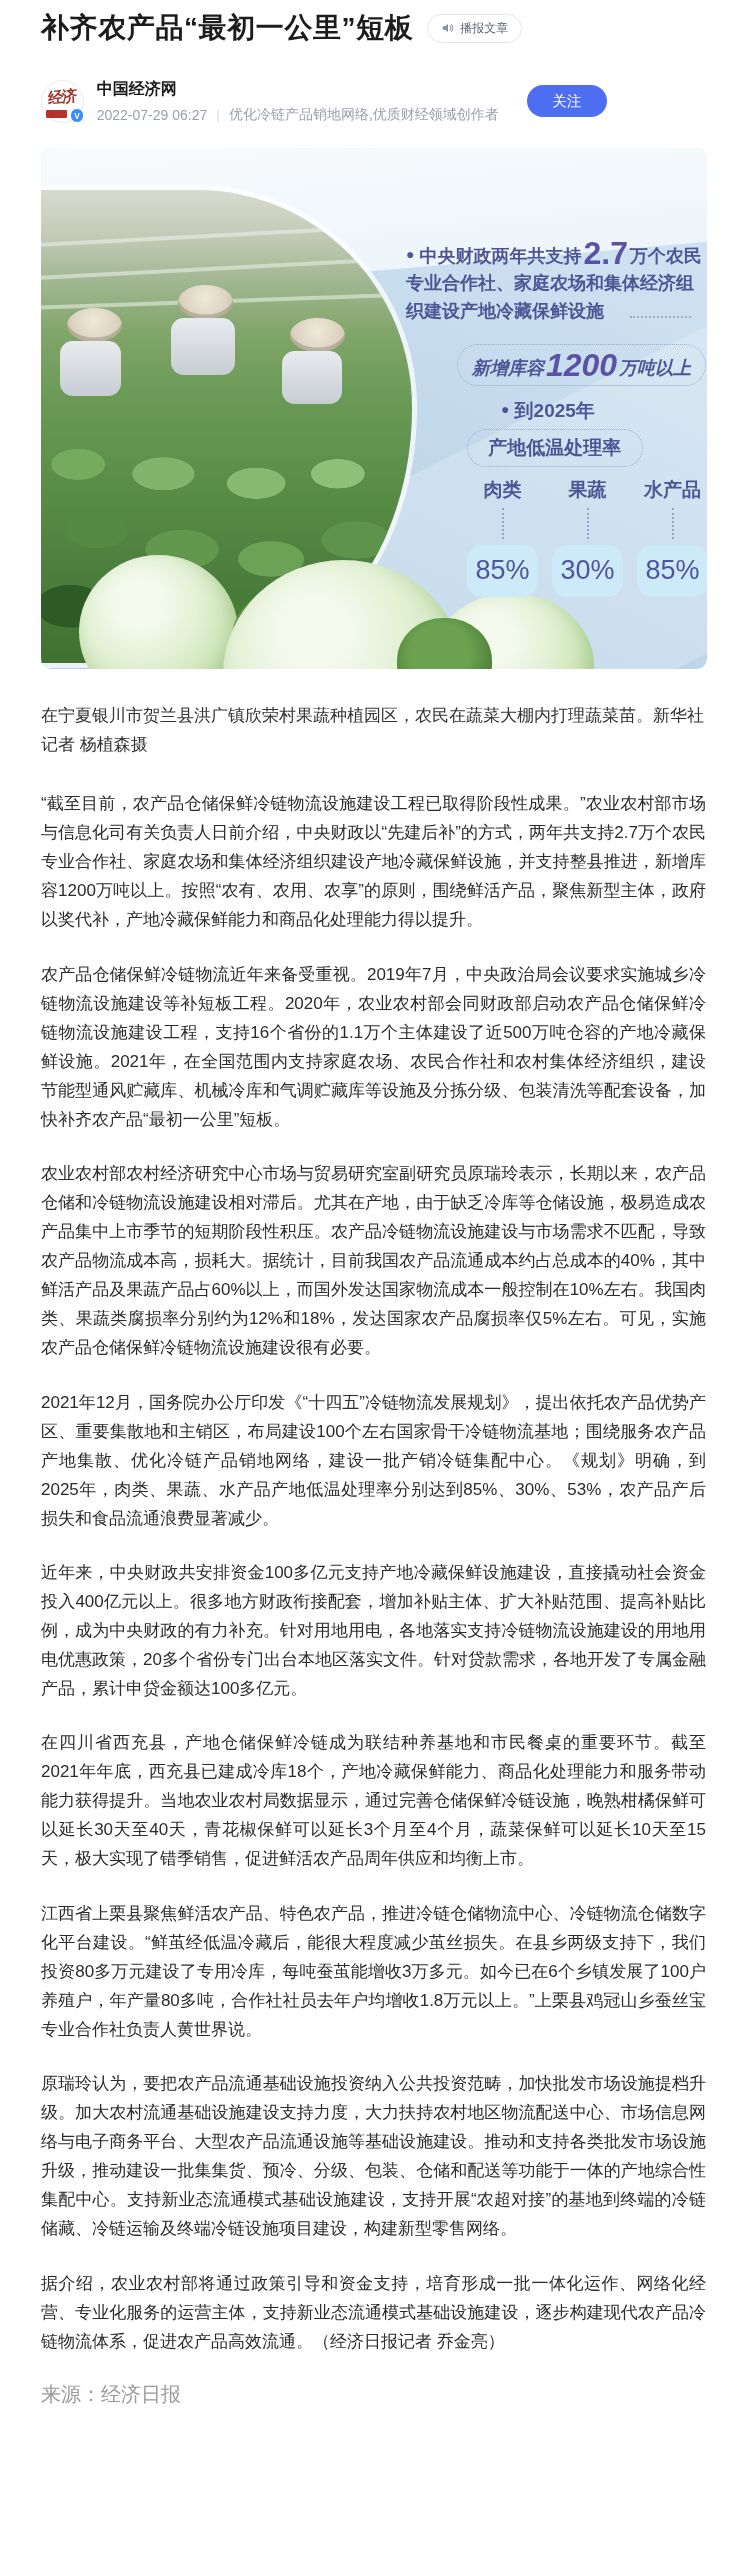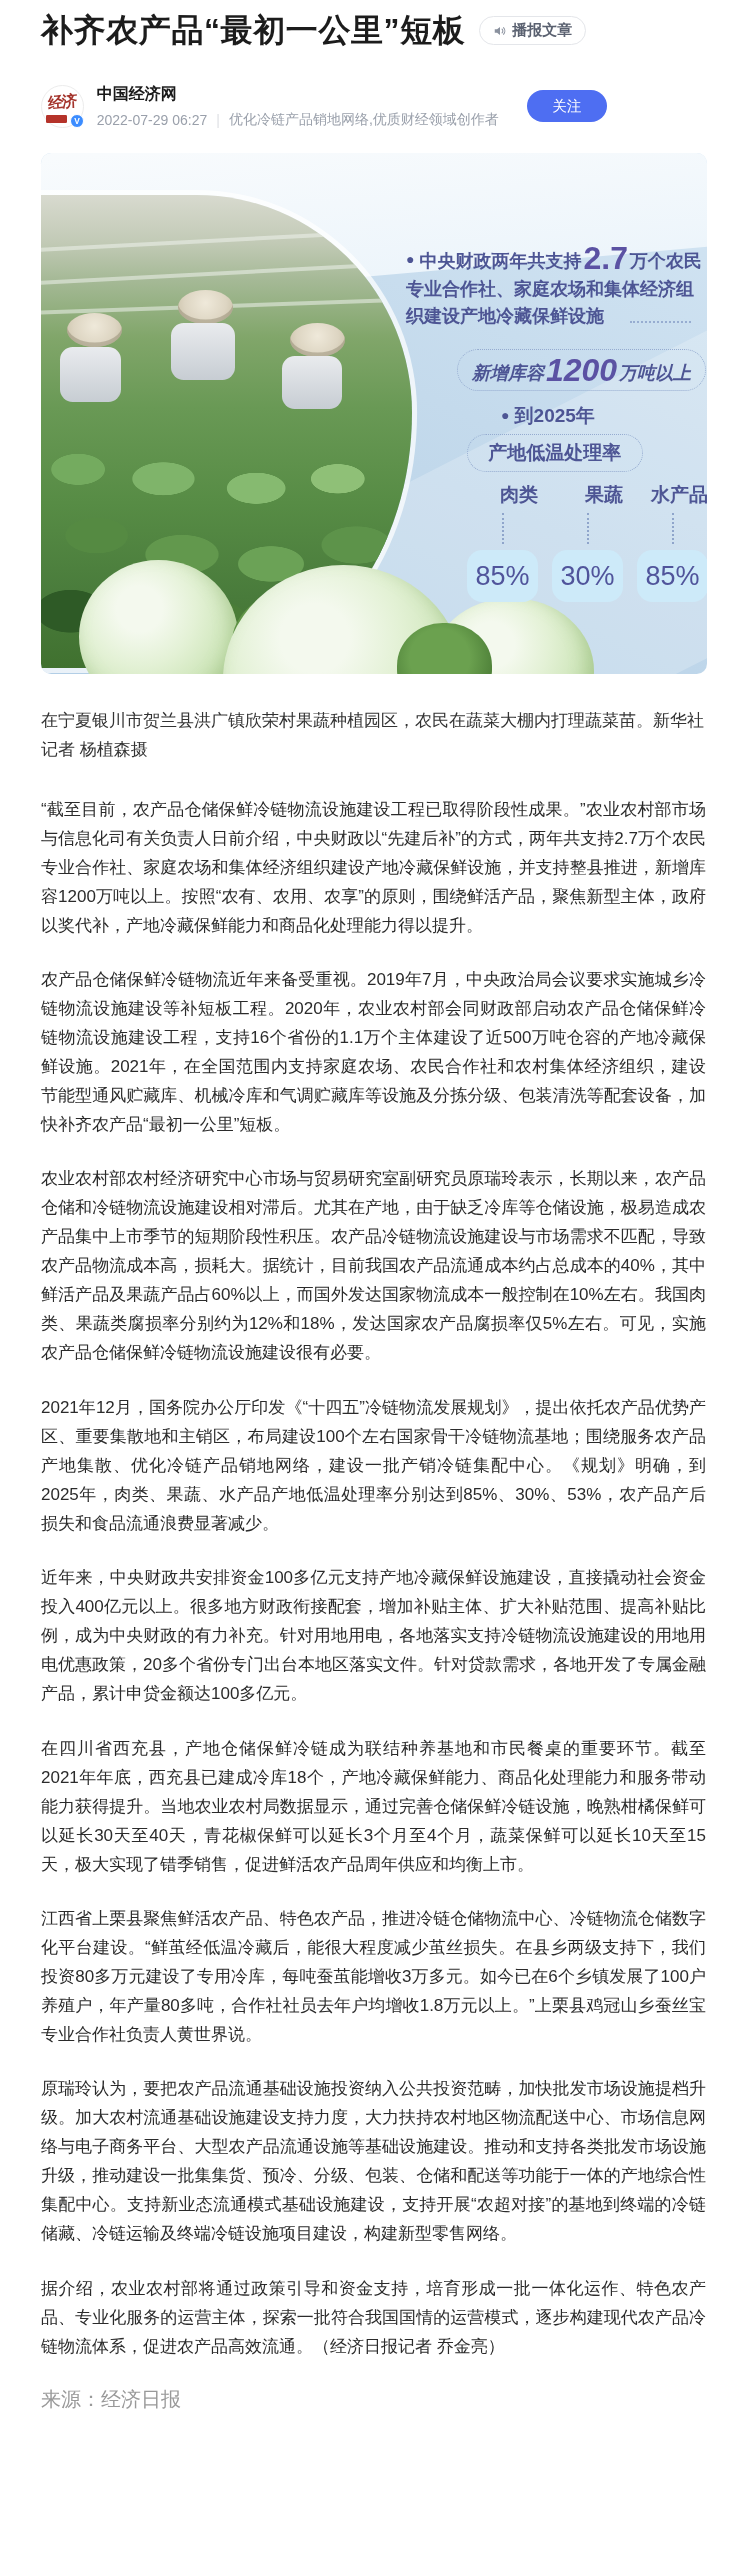--- a/index.html
+++ b/index.html
@@ -1,23 +1,23 @@
 <!DOCTYPE html>
 <html style="font-size:10.2px"><head>
 <meta charset="utf-8">
 <style>
   html,body{margin:0;padding:0;background:#fff;}
   body{width:747px;font-family:"Liberation Sans","DejaVu Sans",sans-serif;color:#222;}
   .container{padding:10.2px 41px 15.3px;}
 
   
   .title-row{display:flex;align-items:center;gap:14px;}
-  h1.title{margin:0;font-size:32px;line-height:1.3;font-weight:700;color:#1c1c1c;letter-spacing:0.6px;}
+  h1.title{margin:0;font-size:28px;line-height:1.3;font-weight:700;color:#1c1c1c;letter-spacing:0.6px;}
   .broadcast-btn{display:inline-flex;align-items:center;gap:5.1px;height:29px;padding:0 12.7px;
-    border:0.6px solid #e4e6ea;border-radius:15.3px;background:#fff;color:#5a6170;font-size:15px;cursor:pointer;white-space:nowrap;font-weight:bold;}
+    border:0.6px solid #e4e6ea;border-radius:15.3px;background:#fff;color:#5a6170;font-size:12px;cursor:pointer;white-space:nowrap;}
 
   
   .author-row{display:flex;align-items:center;margin-top:32px;}
   .avatar{position:relative;width:41px;height:41px;border-radius:50%;border:0.6px solid #ececec;background:#fff;flex:0 0 auto;}
   .avatar-word{position:absolute;top:6.4px;left:6.4px;font-family:"Liberation Serif","DejaVu Serif",serif;
     font-weight:700;font-size:15.3px;color:#a4342c;transform:rotate(-6deg) skewX(-4deg);letter-spacing:-1.3px;}
   .avatar-seal{position:absolute;left:3.8px;bottom:3.8px;width:21.6px;height:8.3px;background:#b5332a;border-radius:1.3px;}
   .v-badge{position:absolute;right:-1.3px;bottom:-1.3px;width:12.7px;height:12.7px;border-radius:50%;
     background:#3b8cff;border:1.3px solid #fff;color:#fff;font-size:8.3px;font-weight:700;
     display:flex;align-items:center;justify-content:center;}
@@ -69,21 +69,21 @@
   .ig-bullet1{font-size:18px;font-weight:700;line-height:1.55;}
   .ig-dot{font-size:14px;vertical-align:2.5px;margin-right:5.1px;}
   .ig-big{font-size:32px;font-weight:800;color:#5b52a3;line-height:1;padding:0 1.9px;vertical-align:-2.5px;}
   .dots-h{position:absolute;top:79px;left:224px;width:61px;border-top:2.5px dotted #97add1;}
   .dots-v{position:absolute;top:81px;right:1.3px;height:97px;border-left:2.5px dotted #97add1;}
   .ig-box{position:absolute;display:inline-block;border:1.9px dotted #95abd0;border-radius:24px;font-weight:700;white-space:nowrap;}
   .ig-box1{top:107px;left:51px;padding:3.8px 14px;font-size:18px;font-style:italic;}
   .ig-bullet2{position:absolute;top:161px;left:95px;font-size:19px;font-weight:700;}
   .ig-box2{top:192px;left:61px;padding:5.1px 20.3px;font-size:19px;}
   .cats{position:absolute;top:240px;left:61px;display:flex;gap:14px;text-align:center;}
-  .cat{width:71px;text-align:right;}
+  .cat{width:71px;}
   .cat-label{font-size:19px;font-weight:800;white-space:nowrap;}
   .cat-line{width:0;border-left:2.5px dotted #8fa5cb;height:30.5px;margin:5.1px auto 6.4px;}
   .cat-badge{width:71px;height:52px;border-radius:15.3px;background:#cdeaf9;
     display:flex;align-items:center;justify-content:center;font-size:27px;font-weight:400;color:#50549b;}
 
   
   .caption{margin-top:32px;font-size:17px;line-height:29px;color:#333;}
   .article{margin-top:30.5px;}
   .article p{margin:0 0 25.4px;font-size:17px;line-height:29px;color:#2b2b2b;text-align:justify;}
   .source{margin-top:16.5px;font-size:20px;color:#999;}
@@ -188,19 +188,19 @@
 
   <div class="article">
     <p>“截至目前，农产品仓储保鲜冷链物流设施建设工程已取得阶段性成果。”农业农村部市场与信息化司有关负责人日前介绍，中央财政以“先建后补”的方式，两年共支持2.7万个农民专业合作社、家庭农场和集体经济组织建设产地冷藏保鲜设施，并支持整县推进，新增库容1200万吨以上。按照“农有、农用、农享”的原则，围绕鲜活产品，聚焦新型主体，政府以奖代补，产地冷藏保鲜能力和商品化处理能力得以提升。</p>
     <p>农产品仓储保鲜冷链物流近年来备受重视。2019年7月，中央政治局会议要求实施城乡冷链物流设施建设等补短板工程。2020年，农业农村部会同财政部启动农产品仓储保鲜冷链物流设施建设工程，支持16个省份的1.1万个主体建设了近500万吨仓容的产地冷藏保鲜设施。2021年，在全国范围内支持家庭农场、农民合作社和农村集体经济组织，建设节能型通风贮藏库、机械冷库和气调贮藏库等设施及分拣分级、包装清洗等配套设备，加快补齐农产品“最初一公里”短板。</p>
     <p>农业农村部农村经济研究中心市场与贸易研究室副研究员原瑞玲表示，长期以来，农产品仓储和冷链物流设施建设相对滞后。尤其在产地，由于缺乏冷库等仓储设施，极易造成农产品集中上市季节的短期阶段性积压。农产品冷链物流设施建设与市场需求不匹配，导致农产品物流成本高，损耗大。据统计，目前我国农产品流通成本约占总成本的40%，其中鲜活产品及果蔬产品占60%以上，而国外发达国家物流成本一般控制在10%左右。我国肉类、果蔬类腐损率分别约为12%和18%，发达国家农产品腐损率仅5%左右。可见，实施农产品仓储保鲜冷链物流设施建设很有必要。</p>
     <p>2021年12月，国务院办公厅印发《“十四五”冷链物流发展规划》，提出依托农产品优势产区、重要集散地和主销区，布局建设100个左右国家骨干冷链物流基地；围绕服务农产品产地集散、优化冷链产品销地网络，建设一批产销冷链集配中心。《规划》明确，到2025年，肉类、果蔬、水产品产地低温处理率分别达到85%、30%、53%，农产品产后损失和食品流通浪费显著减少。</p>
     <p>近年来，中央财政共安排资金100多亿元支持产地冷藏保鲜设施建设，直接撬动社会资金投入400亿元以上。很多地方财政衔接配套，增加补贴主体、扩大补贴范围、提高补贴比例，成为中央财政的有力补充。针对用地用电，各地落实支持冷链物流设施建设的用地用电优惠政策，20多个省份专门出台本地区落实文件。针对贷款需求，各地开发了专属金融产品，累计申贷金额达100多亿元。</p>
     <p>在四川省西充县，产地仓储保鲜冷链成为联结种养基地和市民餐桌的重要环节。截至2021年年底，西充县已建成冷库18个，产地冷藏保鲜能力、商品化处理能力和服务带动能力获得提升。当地农业农村局数据显示，通过完善仓储保鲜冷链设施，晚熟柑橘保鲜可以延长30天至40天，青花椒保鲜可以延长3个月至4个月，蔬菜保鲜可以延长10天至15天，极大实现了错季销售，促进鲜活农产品周年供应和均衡上市。</p>
     <p>江西省上栗县聚焦鲜活农产品、特色农产品，推进冷链仓储物流中心、冷链物流仓储数字化平台建设。“鲜茧经低温冷藏后，能很大程度减少茧丝损失。在县乡两级支持下，我们投资80多万元建设了专用冷库，每吨蚕茧能增收3万多元。如今已在6个乡镇发展了100户养殖户，年产量80多吨，合作社社员去年户均增收1.8万元以上。”上栗县鸡冠山乡蚕丝宝专业合作社负责人黄世界说。</p>
     <p>原瑞玲认为，要把农产品流通基础设施投资纳入公共投资范畴，加快批发市场设施提档升级。加大农村流通基础设施建设支持力度，大力扶持农村地区物流配送中心、市场信息网络与电子商务平台、大型农产品流通设施等基础设施建设。推动和支持各类批发市场设施升级，推动建设一批集集货、预冷、分级、包装、仓储和配送等功能于一体的产地综合性集配中心。支持新业态流通模式基础设施建设，支持开展“农超对接”的基地到终端的冷链储藏、冷链运输及终端冷链设施项目建设，构建新型零售网络。</p>
-    <p>据介绍，农业农村部将通过政策引导和资金支持，培育形成一批一体化运作、特色农产品、专业化服务的运营主体，探索一批符合我国国情的运营模式，逐步构建现代农产品冷链物流体系，促进农产品高效流通。（经济日报记者 乔金亮）</p>
+    <p>据介绍，农业农村部将通过政策引导和资金支持，培育形成一批一体化运作、网络化经营、专业化服务的运营主体，支持新业态流通模式基础设施建设，逐步构建现代农产品冷链物流体系，促进农产品高效流通。（经济日报记者 乔金亮）</p>
   </div>
 
   <div class="source">来源：经济日报</div>
 
 </div>
 
 
 </body></html>

